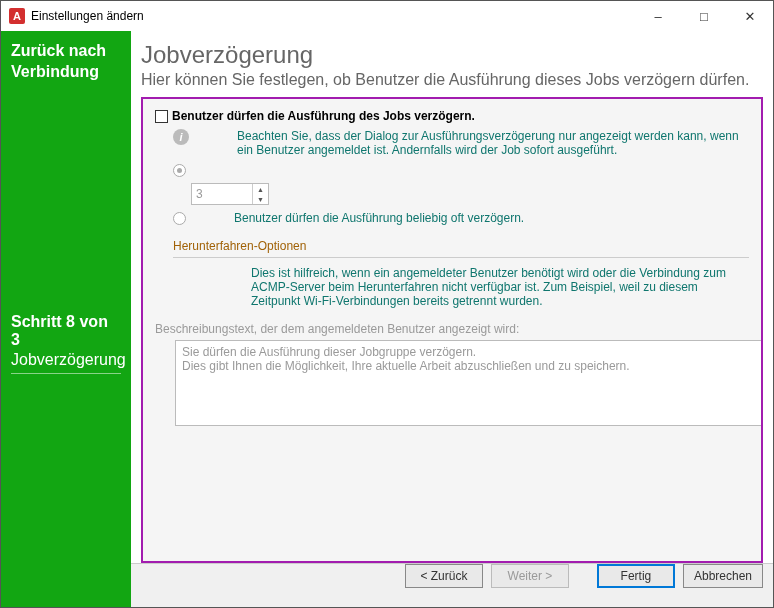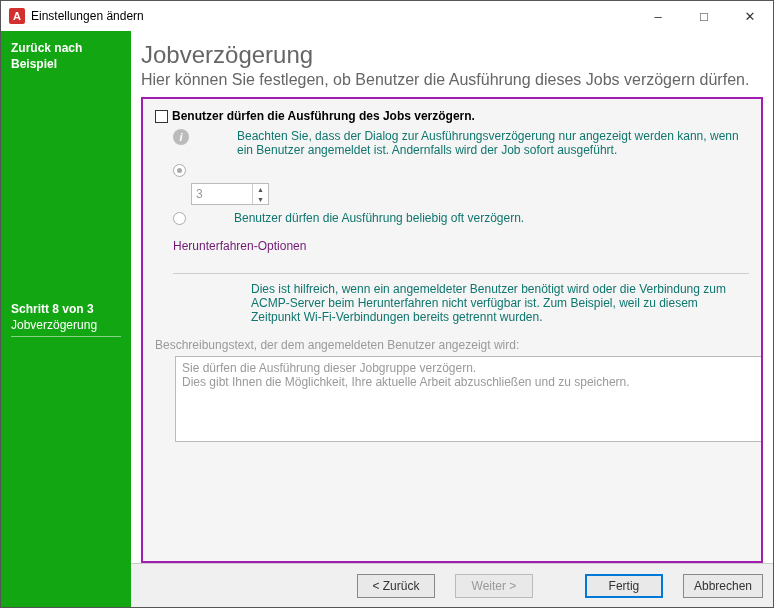--- a/index.html
+++ b/index.html
@@ -8,21 +8,21 @@
 
   
   .titlebar { height:30px; display:flex; align-items:center; background:#fff; }
   .titlebar .app-icon { width:16px; height:16px; margin:0 6px 0 8px; background:#d32f2f; border-radius:2px; display:flex; align-items:center; justify-content:center; color:#fff; font-weight:bold; font-size:11px; }
   .titlebar .title { flex:1; font-size:12px; color:#000; }
   .titlebar .win-btns { display:flex; }
   .titlebar .win-btn { width:46px; height:30px; display:flex; align-items:center; justify-content:center; font-size:13px; font-family:"Segoe UI Symbol", sans-serif; }
 
   
   .body { flex:1; display:flex; min-height:0; }
-  .sidebar { width:130px; background:#12a612; color:#fff; padding:10px 10px; font-size:12px; display:flex; flex-direction:column; }
+  .sidebar { width:130px; background:#12a612; color:#fff; padding:10px 10px; font-size:16px; display:flex; flex-direction:column; }
   .sidebar .top { font-weight:bold; line-height:1.3; }
   .sidebar .mid { margin-top:230px; }
   .sidebar .step-label { font-weight:bold; }
   .sidebar .step-name { border-bottom:1px solid rgba(255,255,255,0.5); padding-bottom:4px; margin-top:2px; }
 
   .content { flex:1; background:#fff; display:flex; flex-direction:column; min-width:0; }
   .header { padding:10px 12px 8px 10px; }
   .header h1 { margin:0; font-size:24px; font-weight:400; color:#666; }
   .header .sub { color:#666; margin-top:2px; font-size:16px; }
 
@@ -39,28 +39,28 @@
   .radio.dot::after { content:""; display:block; width:5px; height:5px; background:#aaa; border-radius:50%; margin:3px auto; }
 
   .indent1 { margin-left:18px; }
   .indent2 { margin-left:36px; }
 
   .spin { display:inline-flex; border:1px solid #bbb; background:#fff; height:22px; width:78px; align-items:stretch; }
   .spin input { border:none; width:60px; padding:0 4px; font-size:12px; color:#9a9a9a; background:#fff; }
   .spin .arrows { width:16px; display:flex; flex-direction:column; border-left:1px solid #ccc; }
   .spin .arrow { flex:1; display:flex; align-items:center; justify-content:center; font-size:7px; color:#555; }
 
-  .group-label { color:#701a75; margin-top:14px; margin-bottom:20px; }
+  .group-label { color:#a16207; margin-top:14px; margin-bottom:4px; }
   .hr { border-top:1px solid #ccc; margin-bottom:8px; }
 
   .desc-label { color:#9a9a9a; margin-top:14px; margin-bottom:4px; }
   .textarea { width:100%; height:86px; border:1px solid #bbb; background:#fff; padding:4px 6px; font-size:12px; color:#9a9a9a; resize:none; font-family:inherit; white-space:pre-wrap; overflow:auto;margin-left:20px; }
 
   
-  .footer { height:44px; border-top:1px solid #ccc; display:flex; align-items:center; justify-content:flex-end; padding:0 10px; gap:20px; background:#f0f0f0; }
+  .footer { height:44px; border-top:1px solid #ccc; display:flex; align-items:flex-start; justify-content:flex-end; padding:0 10px; gap:8px; background:#f0f0f0; }
   .btn { min-width:78px; height:24px; border:1px solid #888; background:#e9e9e9; font-size:12px; display:flex; align-items:center; justify-content:center; padding:0 10px; }
   .btn.disabled { color:#9a9a9a; border-color:#bbb; }
   .btn.primary { border:2px solid #0078d7; background:#e9e9e9; }
   .gap { width:12px; }
 </style>
 </head>
 <body>
 
 <div class="window">
 
@@ -72,21 +72,21 @@
       <div class="win-btn">□</div>
       <div class="win-btn">✕</div>
     </div>
   </div>
 
   <div class="body">
 
     <div class="sidebar">
       <div class="top">
         <div>Zurück nach</div>
-        <div>Beispiel</div>
+        <div>Verbindung</div>
       </div>
       <div class="mid">
         <div class="step-label">Schritt 8 von 3</div>
         <div class="step-name">Jobverzögerung</div>
       </div>
     </div>
 
     <div class="content">
       <div class="header">
         <h1>Jobverzögerung</h1>

